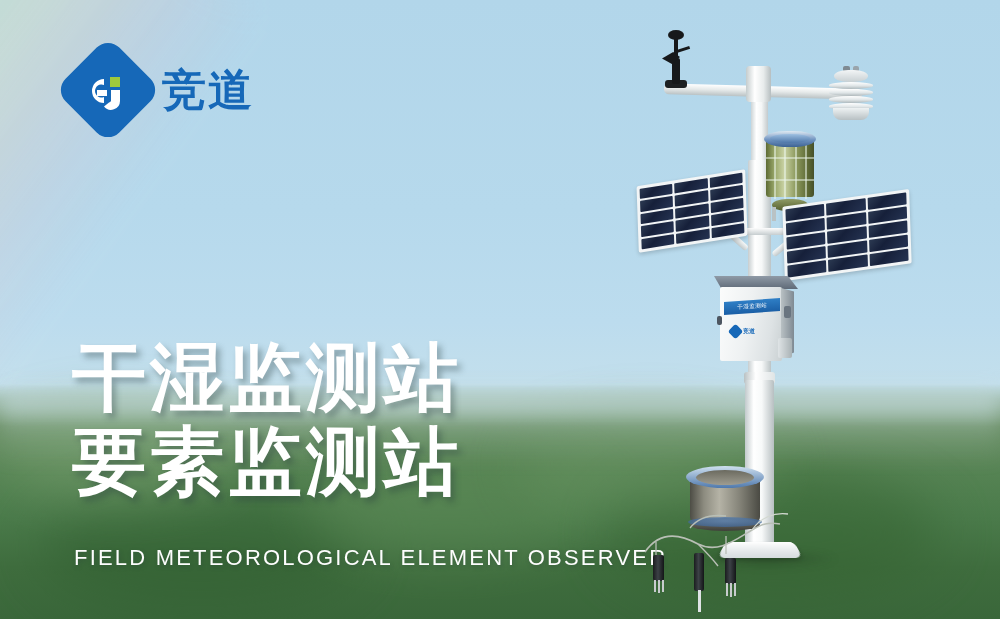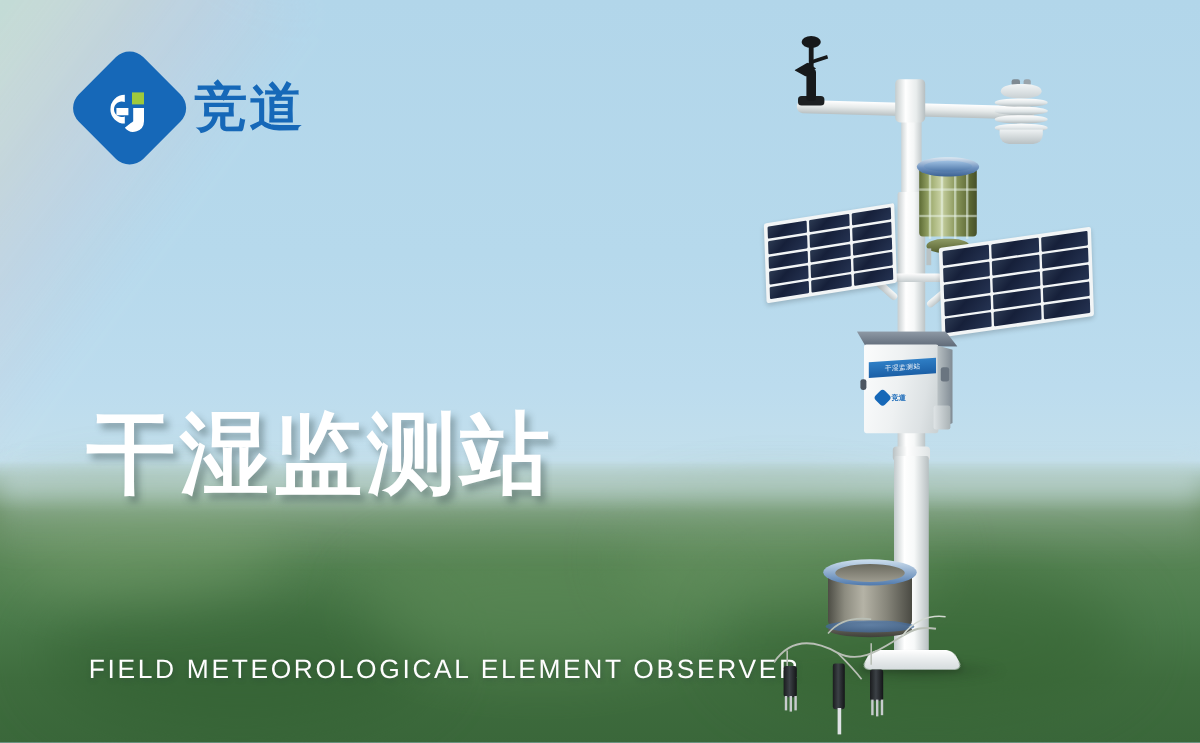--- a/index.html
+++ b/index.html
@@ -297,20 +297,21 @@
         <path d="M27 38 h10 v6 h-10 z" fill="#ffffff"></path>
         <rect x="40" y="25" width="10" height="10" fill="#9fc93c"></rect>
         <path d="M41 38 h9 v11 a9 9 0 0 1 -16 5.5 l5 -4 a3.6 3.6 0 0 0 2 -1.5 Z" fill="#ffffff"></path>
       </svg>
     </div>
     <div class="logo-text">竞道</div>
   </div>
 
   <div class="headline">
     <div>干湿监测站</div>
+    <div>要素监测站</div>
   </div>
   <div class="subtitle">FIELD METEOROLOGICAL ELEMENT OBSERVER</div>
 
   <div>
 
     <div class="ground-shadow"></div>
 
     <div class="st-abs pole-upper"></div>
     <div class="st-abs pole-mid"></div>
     <div class="st-abs pole-collar"></div>

